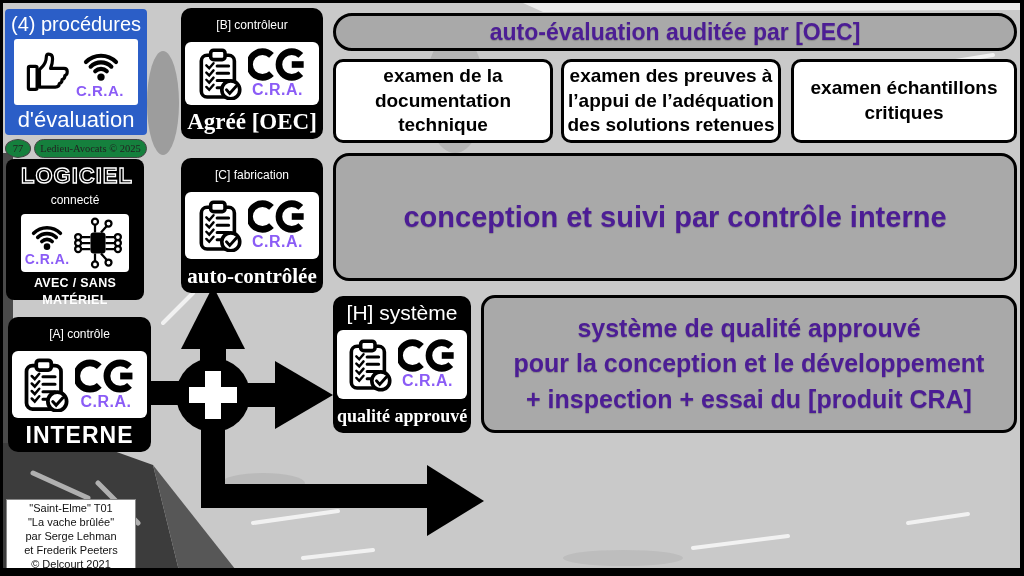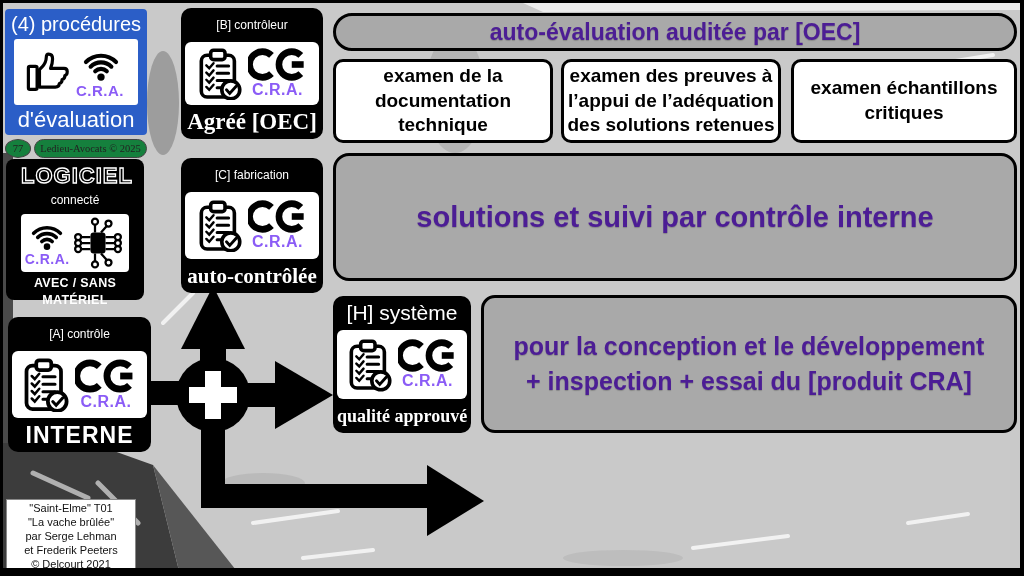--- a/index.html
+++ b/index.html
@@ -308,23 +308,24 @@
   <div class="abs graybox audit-header">auto-évaluation auditée par [OEC]</div>
   <div class="abs whitebox wb0">examen de la
 documentation
 technique</div>
   <div class="abs whitebox wb1">examen des preuves à
 l’appui de l’adéquation
 des solutions retenues</div>
   <div class="abs whitebox wb2">examen échantillons
 critiques</div>
 
-  <div class="abs graybox production">solutions et suivi par contrôle interne</div>
+  <div class="abs graybox production">conception et suivi par contrôle interne</div>
 
   <div class="abs graybox quality">
+    <div>système de qualité approuvé</div>
     <div>pour la conception et le développement</div>
     <div>+ inspection + essai du [produit CRA]</div>
   </div>
 
   <div class="abs comic-credit">
     <div>"Saint-Elme" T01</div>
     <div>"La vache brûlée"</div>
     <div>par Serge Lehman</div>
     <div>et Frederik Peeters</div>
     <div>© Delcourt 2021</div>

